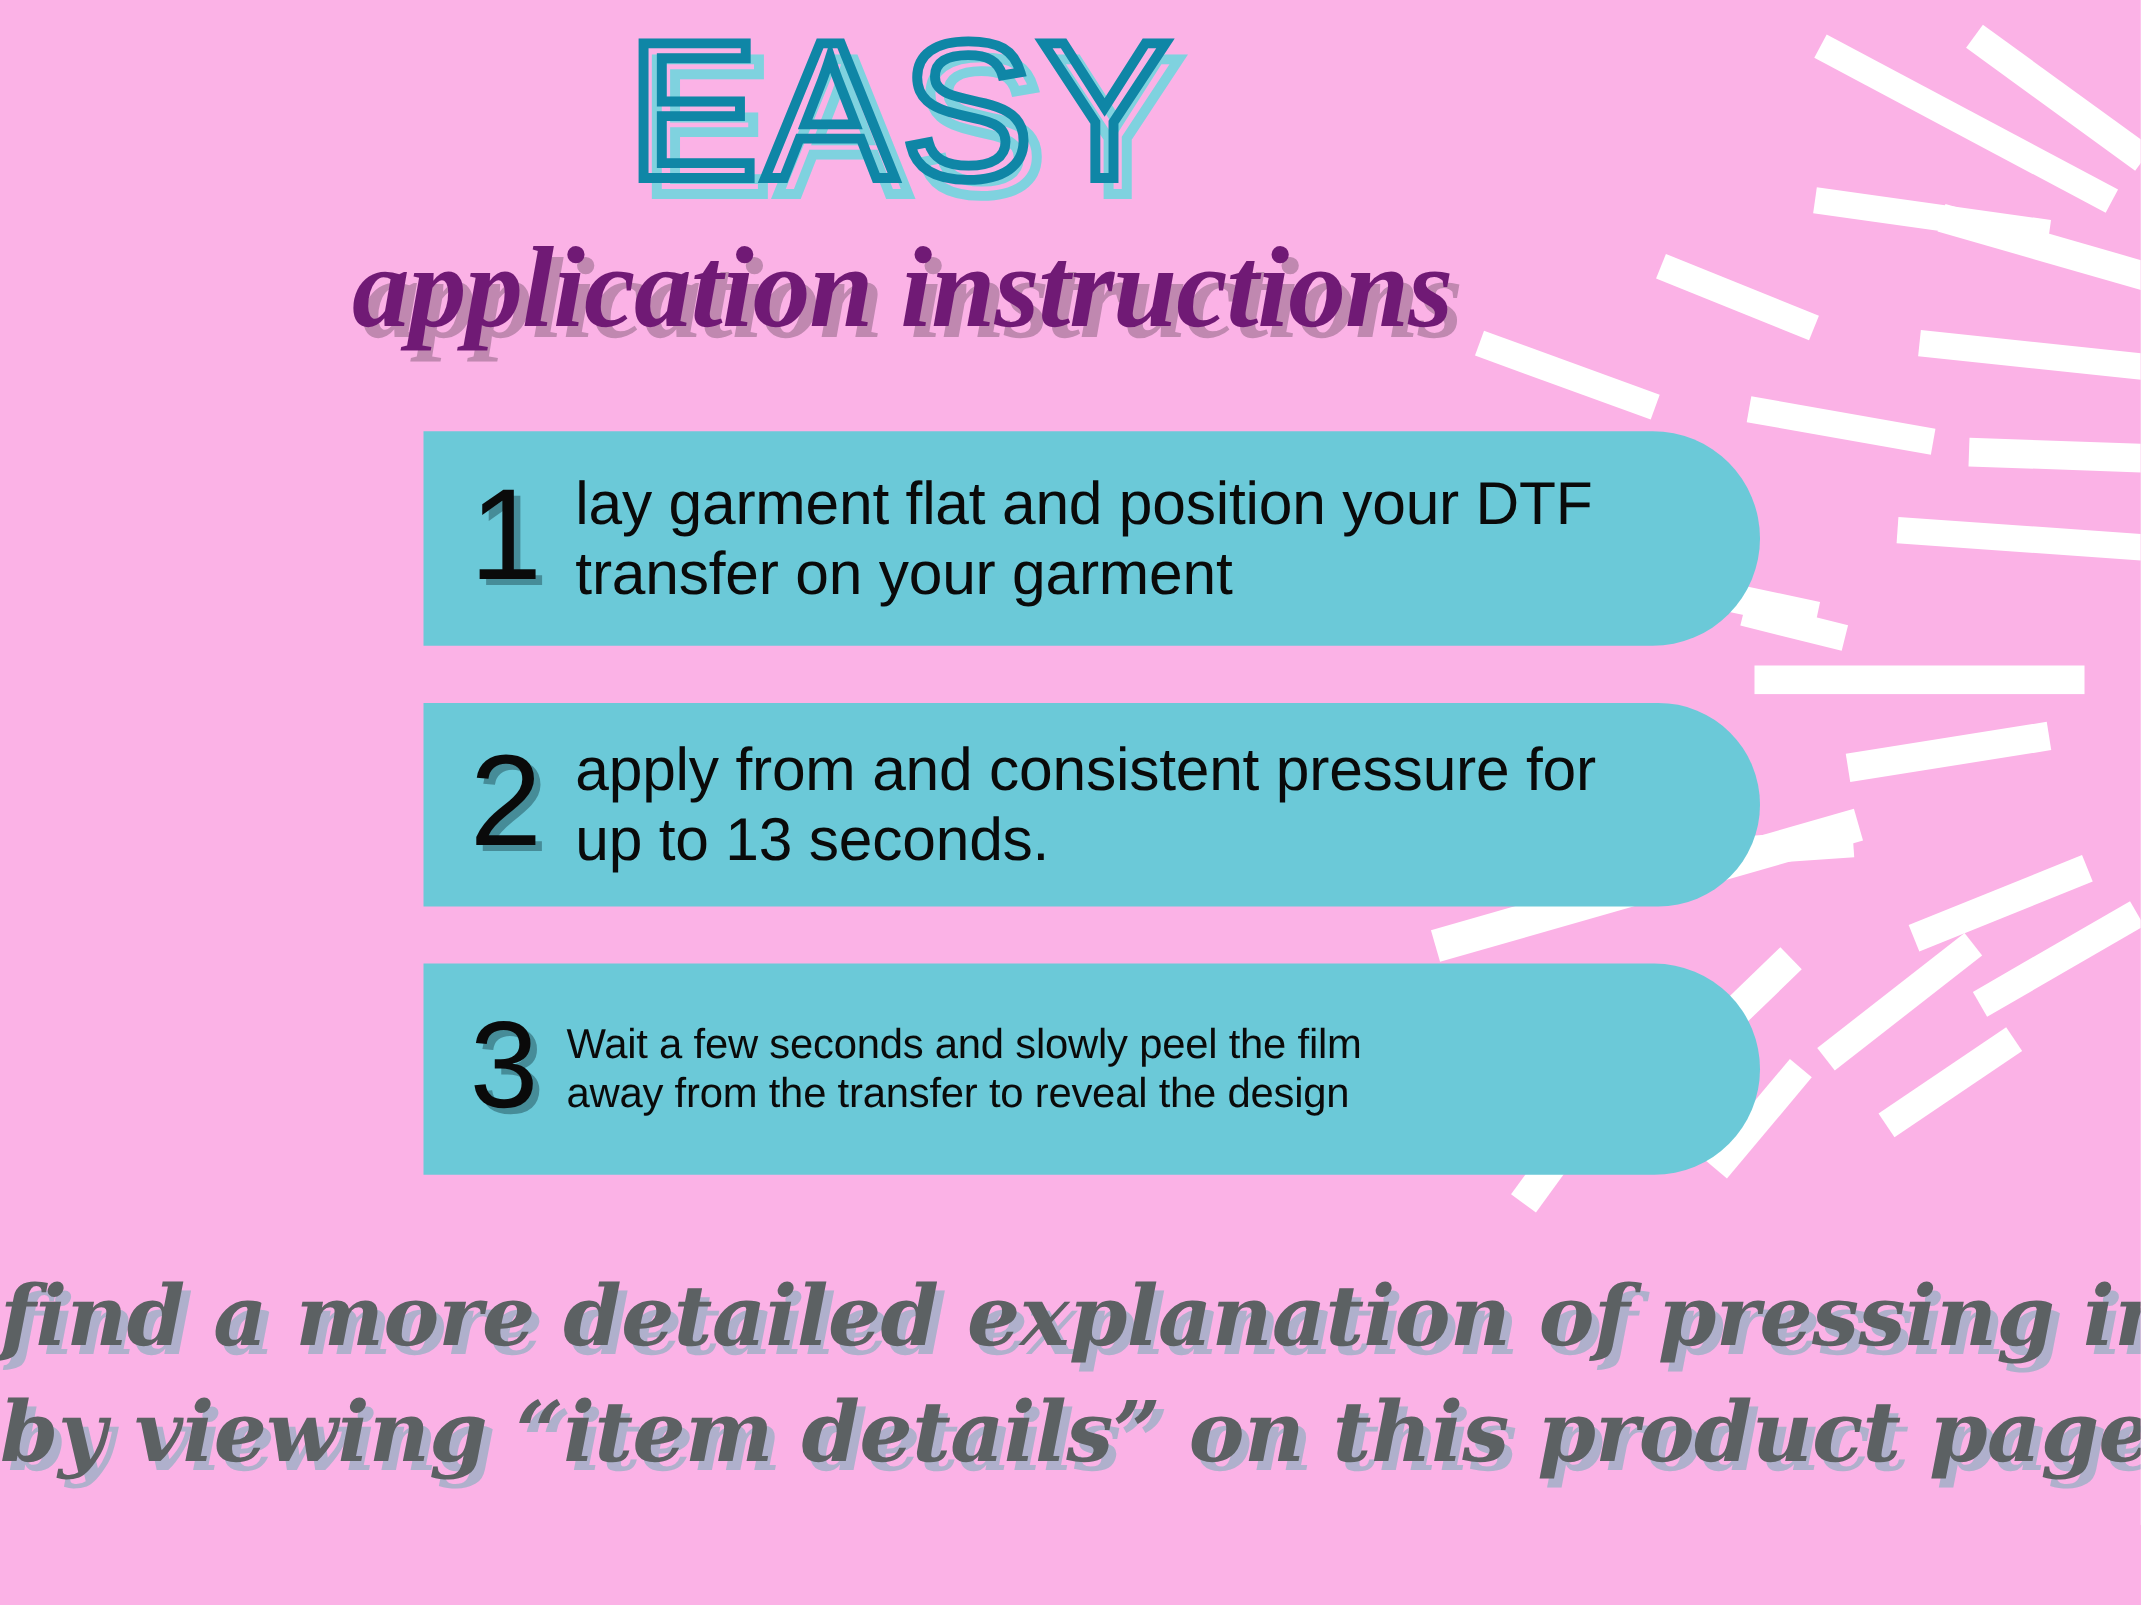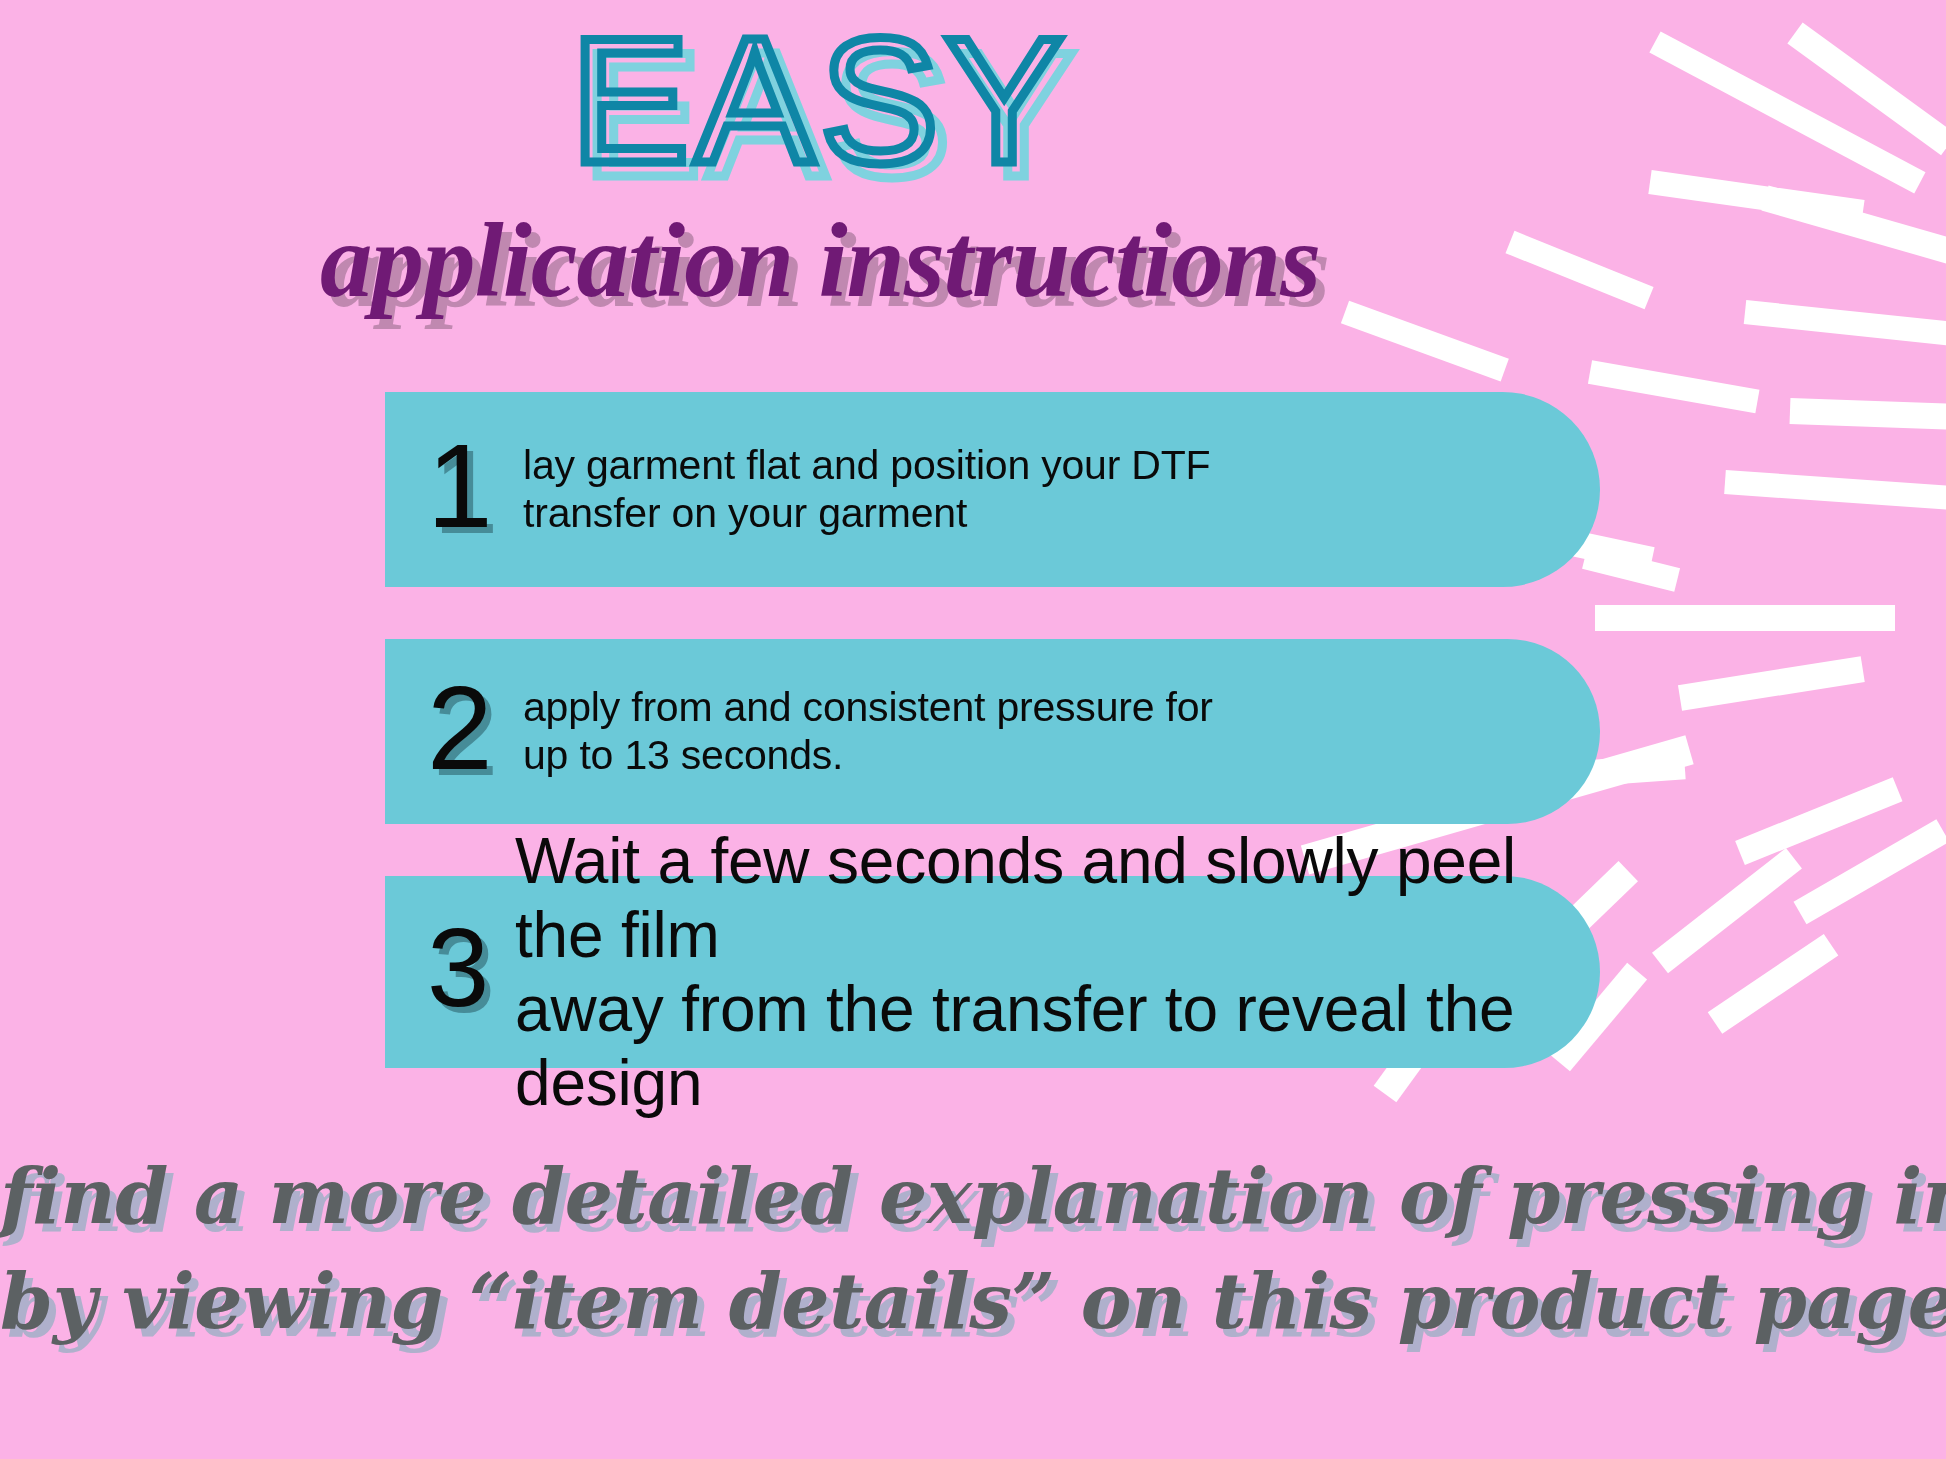--- a/index.html
+++ b/index.html
@@ -112,29 +112,29 @@
     text-shadow: 6px 6px 0 rgba(40,90,100,0.55);
     flex: 0 0 auto;
     width: 96px;
     text-align: left;
     position: relative;
     top: -4px;
   }
   .step-text {
     font-family: "Liberation Sans", sans-serif;
     font-weight: 400;
-    font-size: 41px;
+    font-size: 55px;
     line-height: 1.16;
     color: #0a0a0a;
     letter-spacing: -0.2px;
   }
   #step-1 .step-num { font-size: 118px; }
   #step-2 .step-num { font-size: 118px; }
   #step-3 .step-num { font-size: 112px; width: 88px; }
-  #step-3 .step-text { font-size: 64px; }
+  #step-3 .step-text { font-size: 38px; }
 
   
   #footnote {
     position: absolute;
     left: 0;
     top: 1145px;
     width: 1946px;
     text-align: center;
     z-index: 3;
     font-family: "DejaVu Serif", serif;

